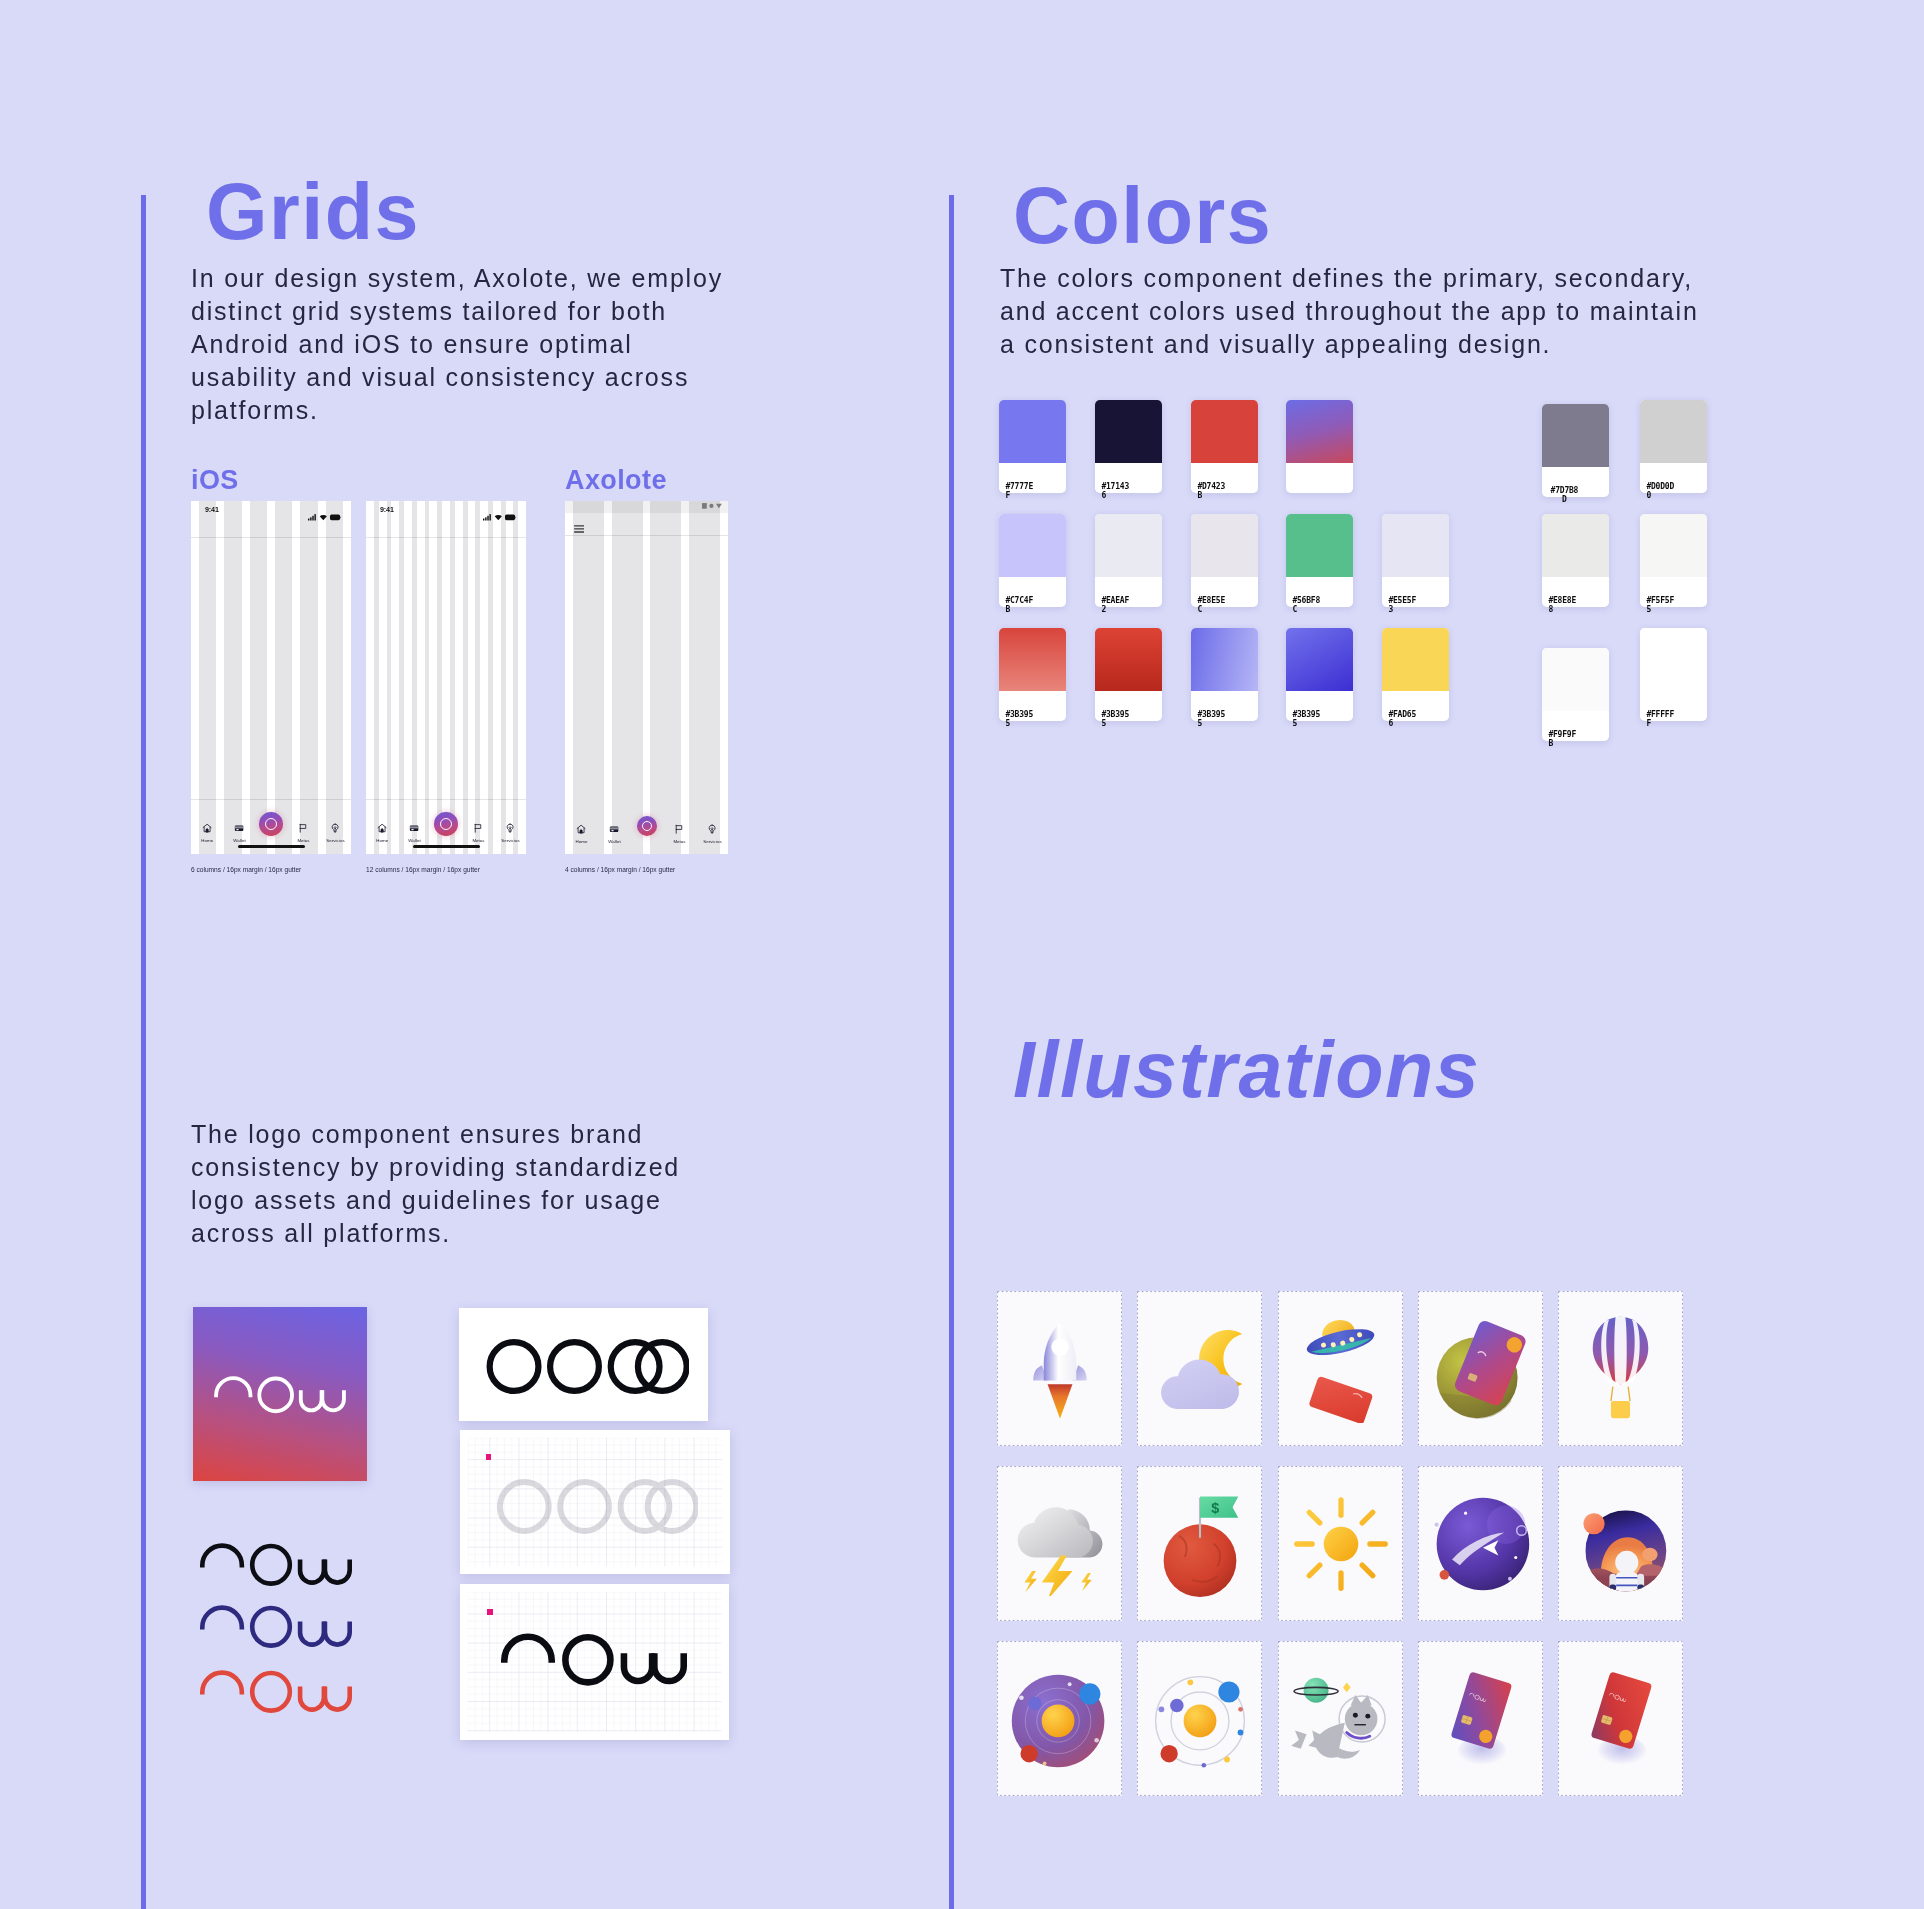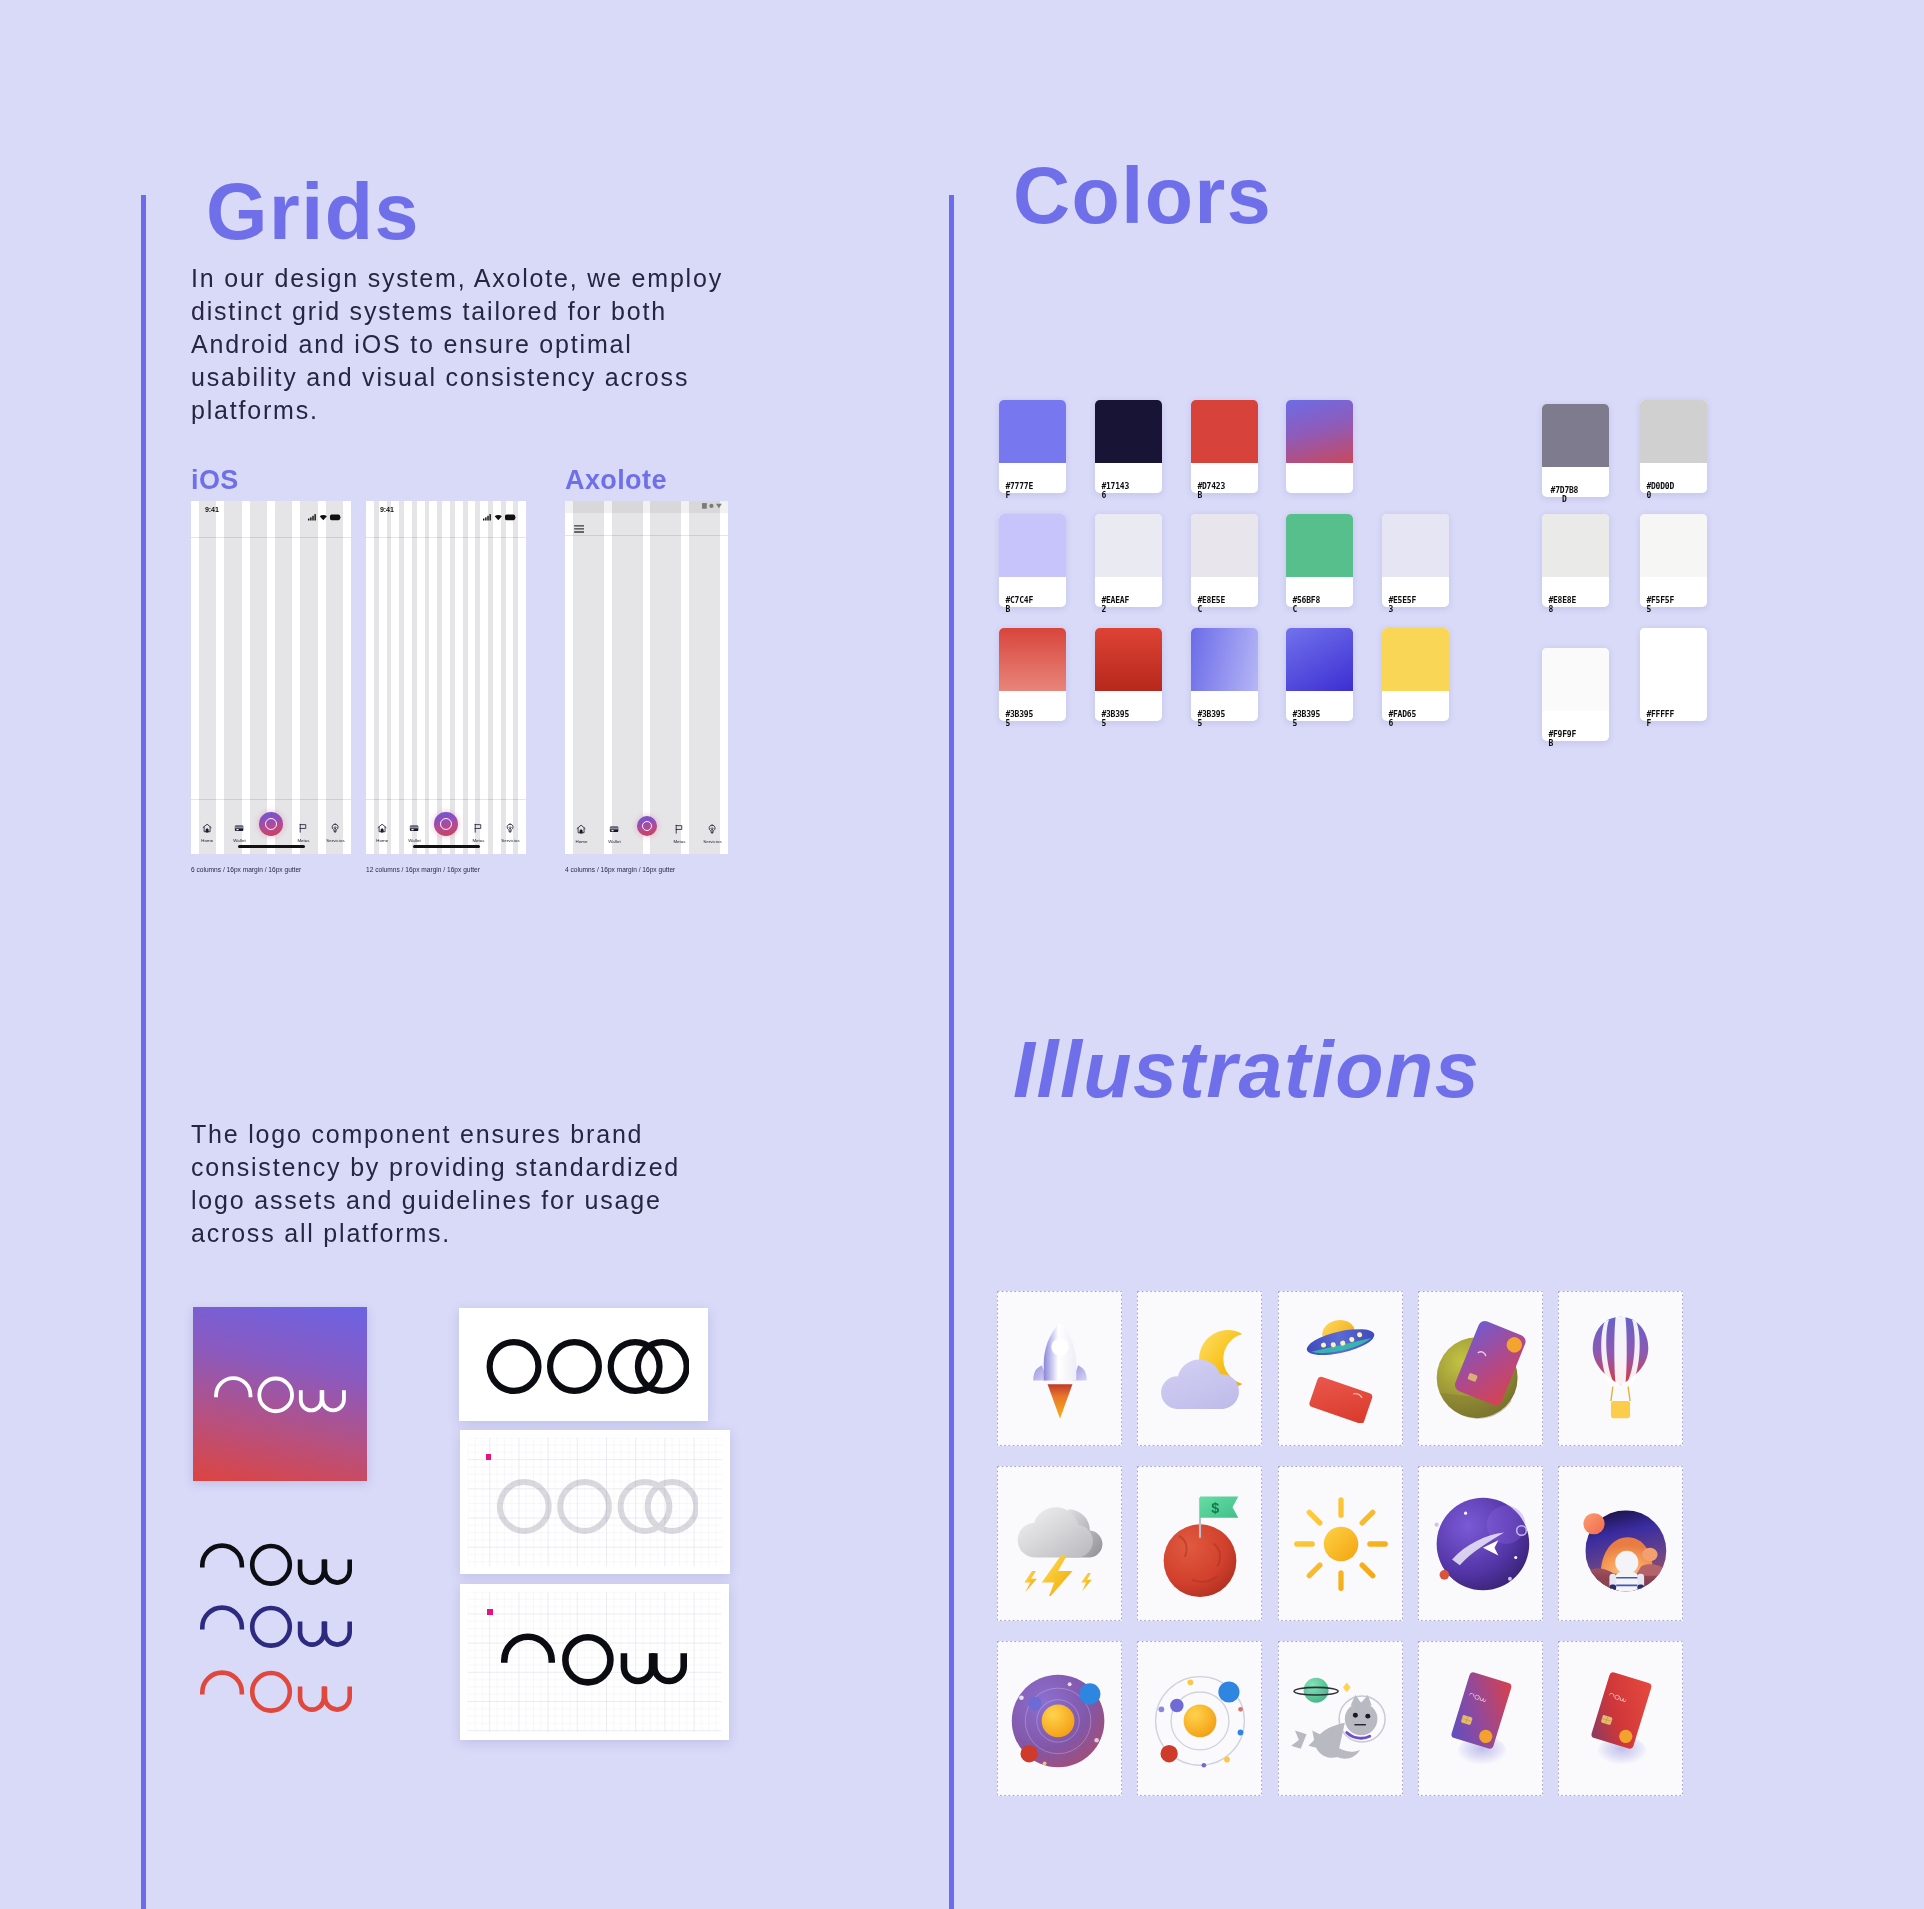--- a/index.html
+++ b/index.html
@@ -246,21 +246,22 @@
             </svg></span><span class="lbl">Metas</span></div>
         <div class="navitem" style="left:131px;top:319px;"><span><svg width="10.2" height="10.2" viewBox="0 0 24 24" fill="none" stroke="#16162b" stroke-width="1.9" stroke-linecap="round" stroke-linejoin="round">
               <path d="M12 2.6a7 7 0 0 1 3.6 13 1.8 1.8 0 0 0-.9 1.6v1.4a2.7 2.7 0 0 1-5.4 0v-1.4a1.8 1.8 0 0 0-.9-1.6A7 7 0 0 1 12 2.6Z"></path>
               <path d="M12 8.6v12.8" stroke-width="1.7"></path>
               <path d="M12 13.4 9.2 10.6M12 13.4l2.8-2.8" stroke-width="1.5"></path>
             </svg></span><span class="lbl">Servicios</span></div>
       </div>
       <div class="caption" style="left: 565px; top: 866px;">4 columns / 16px margin / 16px gutter</div>
     </div>
 
-  <h1 class="sec" style="left:997px;top:140px;">Colors</h1>
+  <h1 class="sec" style="left:997px;top:160px;">Colors</h1>
+  <p class="desc" style="left:1000px;top:262px;width:716px;">The colors component defines the primary, secondary, and accent colors used throughout the app to maintain a consistent and visually appealing design.</p>
   <div id="swatches">
       <div class="swatchcard" style="left: 999px; top: 400px;">
         <div class="sw" style="background:#7777EF"></div>
         <div class="hex">#7777EF</div>
       </div>
       <div class="swatchcard" style="left: 1095px; top: 400px;">
         <div class="sw" style="background:#171436"></div>
         <div class="hex">#171436</div>
       </div>
       <div class="swatchcard" style="left: 1191px; top: 400px;">

